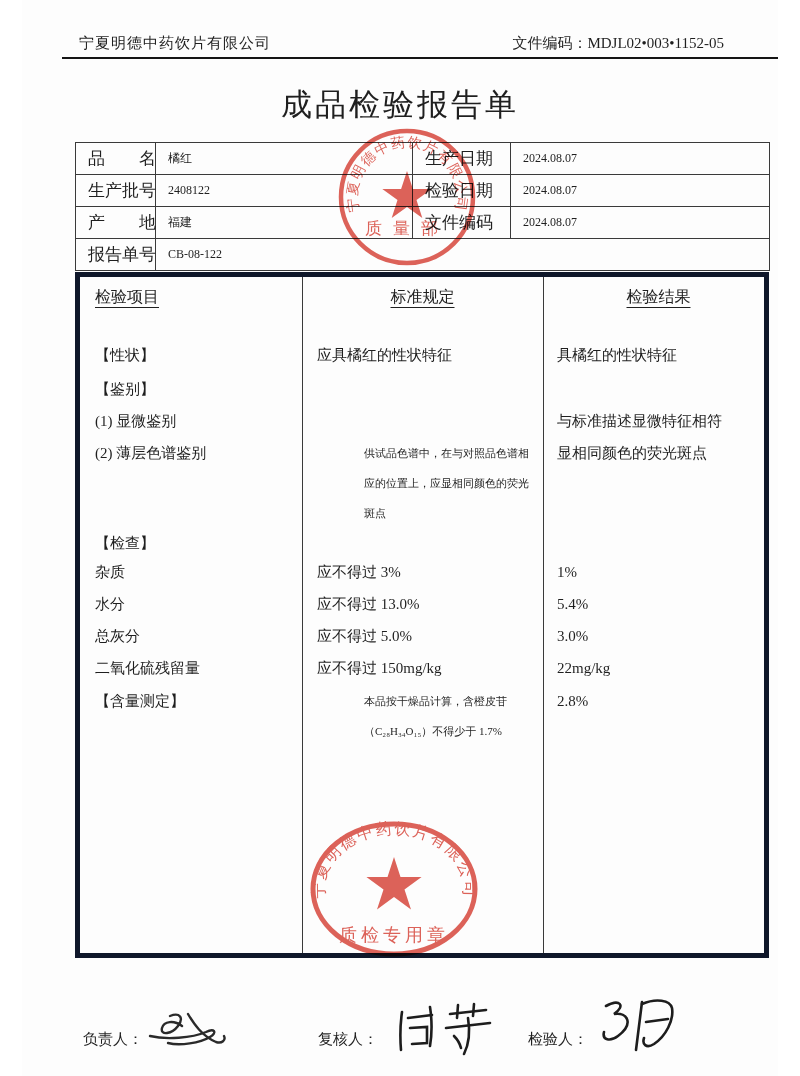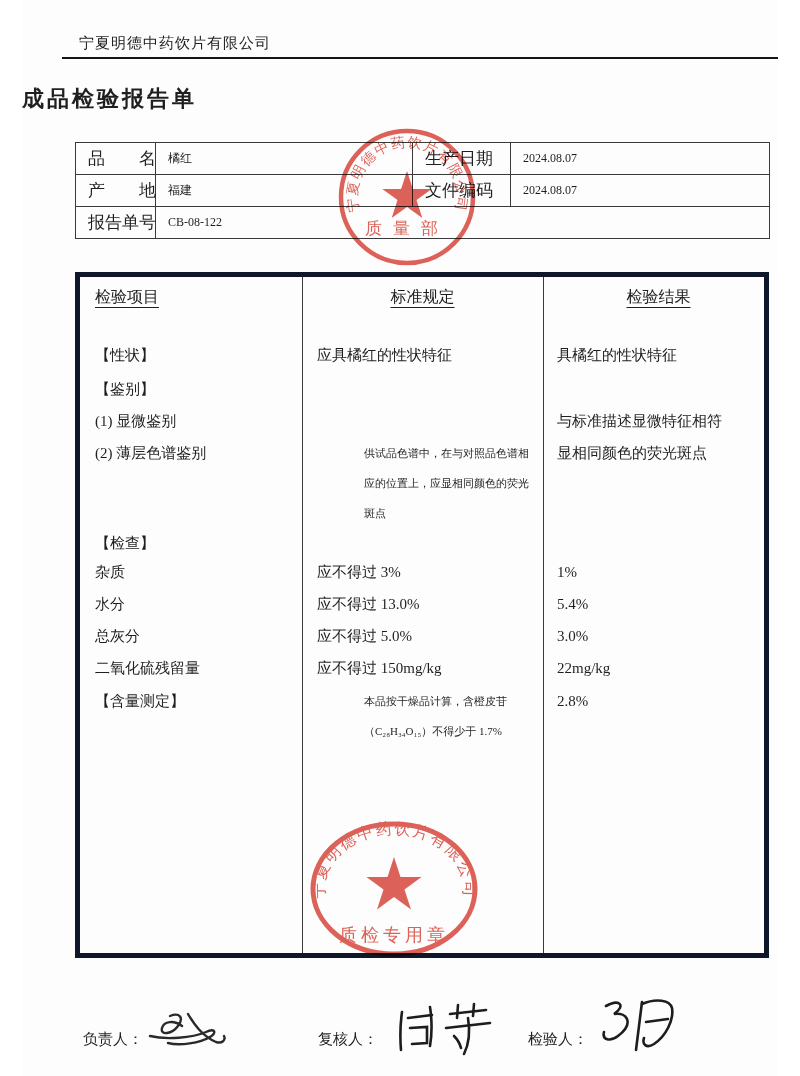--- a/index.html
+++ b/index.html
@@ -7,21 +7,21 @@
   .page { position:relative; width:756px; height:1076px; background:#fdfdfd; overflow:hidden; margin:0 auto; }
 
   .abs { position:absolute; }
 
   
   .company { left:57px; top:34px; font-size:15px; letter-spacing:1px; }
   .filecode { right:54px; top:34px; font-size:15px; }
   .headrule { left:40px; top:57px; width:720px; height:2px; background:#151515; }
 
   
-  .title { left:0; top:84px; width:100%; font-size:22px; font-weight:bold; letter-spacing:3px; }
+  .title { left:0; top:84px; width:100%; text-align:center; font-size:31px; font-weight:normal; letter-spacing:3px; }
 
   
   table.info { position:absolute; left:53px; top:142px; width:694px; border-collapse:collapse; table-layout:fixed; }
   table.info td { border:1px solid #3a3a3a; height:32px; font-size:12px; padding:0 0 0 12px; vertical-align:middle; white-space:nowrap; }
   table.info td.lab { font-size:17px; }
 
   
   .maintbl { left:53px; top:272px; width:694px; height:686px; border:5px solid #0f172a; }
   .vline { position:absolute; top:0; bottom:0; width:1px; background:#3a3a3a; }
   .cellline { position:absolute; font-size:15px; line-height:20px; white-space:nowrap; }
@@ -40,36 +40,43 @@
   
   .stamp { mix-blend-mode:multiply; opacity:0.84; }
   .stamp text { font-family:"Liberation Sans","DejaVu Sans",sans-serif; }
 </style>
 </head>
 <body>
 
 <div class="page">
 
   <div class="abs company">宁夏明德中药饮片有限公司</div>
+  <div class="abs filecode">文件编码：MDJL02•003•1152-05</div>
   <div class="abs headrule"></div>
 
   <div class="abs title">成品检验报告单</div>
 
   <table class="info">
     <colgroup>
         <col style="width:80px">
         <col style="width:257px">
         <col style="width:98px">
         <col style="width:259px">
       </colgroup>
     <tbody>
         <tr>
       <td class="lab">品　　名</td>
       <td>橘红</td>
       <td class="lab">生产日期</td>
+      <td>2024.08.07</td>
+    </tr>
+    <tr>
+      <td class="lab">生产批号</td>
+      <td>2408122</td>
+      <td class="lab">检验日期</td>
       <td>2024.08.07</td>
     </tr>
     <tr>
       <td class="lab">产　　地</td>
       <td>福建</td>
       <td class="lab">文件编码</td>
       <td>2024.08.07</td>
     </tr>
     <tr>
       <td class="lab">报告单号</td>

